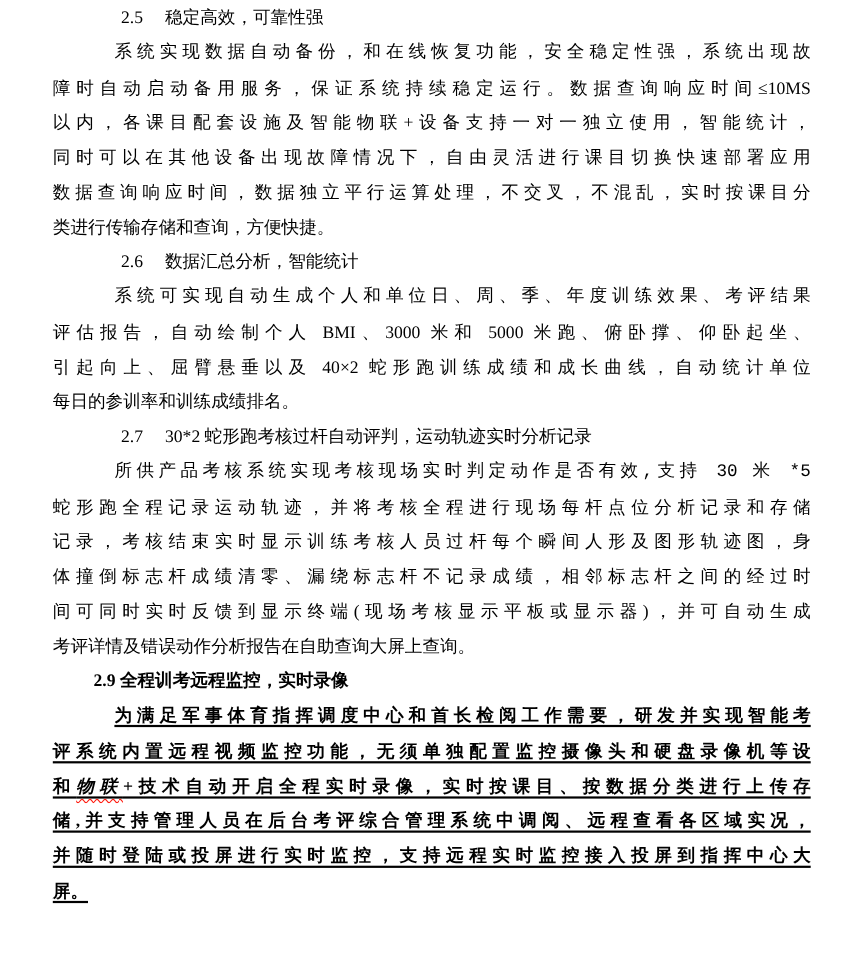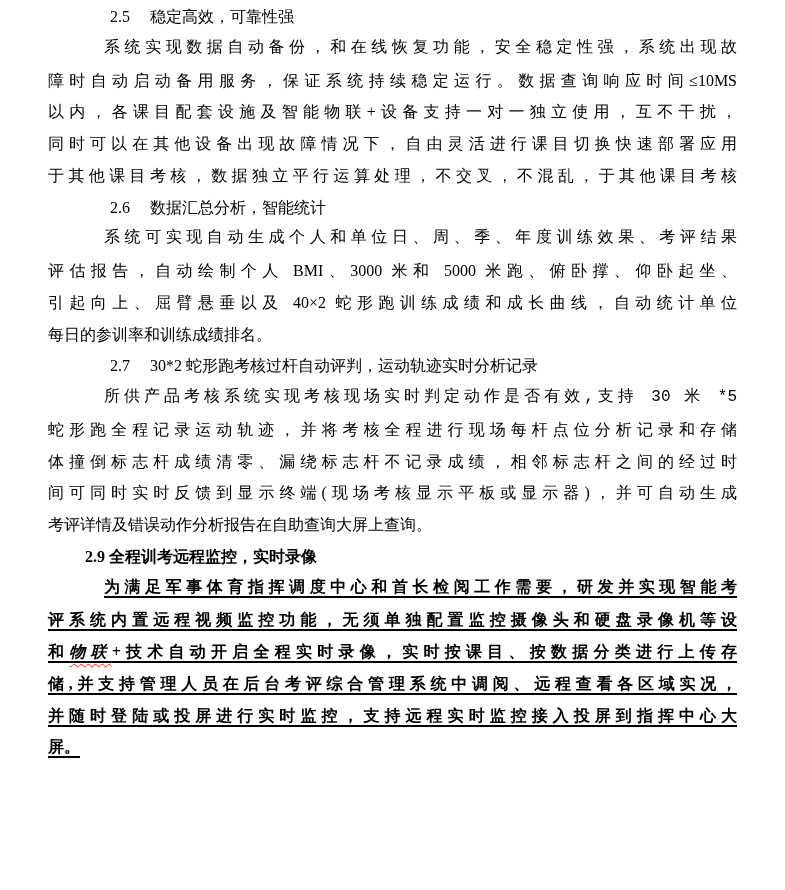--- a/index.html
+++ b/index.html
@@ -51,31 +51,33 @@
   }
 </style>
 </head>
 <body>
 
 <div class="page">
   <div class="doc-text">
       <div class="line ind-heading"><span>2.5　 稳定高效，可靠性强</span></div>
       <div class="line just ind-para"><span>系统实现数据自动备份，和在线恢复功能，安全稳定性强，系统出现故</span></div>
       <div class="line just"><span>障时自动启动备用服务，保证系统持续稳定运行。数据查询响应时间≤10MS</span></div>
-      <div class="line just"><span>以内，各课目配套设施及智能物联+设备支持一对一独立使用，互不干扰，</span></div>
+      <div class="line just"><span>以内，各课目配套设施及智能物联+设备支持一对一独立使用，智能统计，</span></div>
       <div class="line just"><span>同时可以在其他设备出现故障情况下，自由灵活进行课目切换快速部署应用</span></div>
-      <div class="line just"><span>于其他课目考核，数据独立平行运算处理，不交叉，不混乱，于其他课目考核</span></div>
+      <div class="line just"><span>数据查询响应时间，数据独立平行运算处理，不交叉，不混乱，实时按课目分</span></div>
+      <div class="line"><span>类进行传输存储和查询，方便快捷。</span></div>
       <div class="line ind-heading"><span>2.6　 数据汇总分析，智能统计</span></div>
       <div class="line just ind-para"><span>系统可实现自动生成个人和单位日、周、季、年度训练效果、考评结果</span></div>
       <div class="line just"><span>评估报告，自动绘制个人 BMI、3000 米和 5000 米跑、俯卧撑、仰卧起坐、</span></div>
       <div class="line just"><span>引起向上、屈臂悬垂以及 40×2 蛇形跑训练成绩和成长曲线，自动统计单位</span></div>
       <div class="line"><span>每日的参训率和训练成绩排名。</span></div>
       <div class="line ind-heading"><span>2.7　 30*2 蛇形跑考核过杆自动评判，运动轨迹实时分析记录</span></div>
       <div class="line just ind-para"><span>所供产品考核系统实现考核现场实时判定动作是否有效,支持 30 米 *5</span></div>
       <div class="line just"><span>蛇形跑全程记录运动轨迹，并将考核全程进行现场每杆点位分析记录和存储</span></div>
+      <div class="line just"><span>记录，考核结束实时显示训练考核人员过杆每个瞬间人形及图形轨迹图，身</span></div>
       <div class="line just"><span>体撞倒标志杆成绩清零、漏绕标志杆不记录成绩，相邻标志杆之间的经过时</span></div>
       <div class="line just"><span>间可同时实时反馈到显示终端(现场考核显示平板或显示器)，并可自动生成</span></div>
       <div class="line"><span>考评详情及错误动作分析报告在自助查询大屏上查询。</span></div>
       <div class="line bold ind-small"><span>2.9 全程训考远程监控，实时录像</span></div>
       <div class="line just bold ul ind-para"><span>为满足军事体育指挥调度中心和首长检阅工作需要，研发并实现智能考</span></div>
       <div class="line just bold ul"><span>评系统内置远程视频监控功能，无须单独配置监控摄像头和硬盘录像机等设</span></div>
       <div class="line just bold ul"><span>和</span><span class="spell-error">物联</span><span>+技术自动开启全程实时录像，实时按课目、按数据分类进行上传存</span></div>
       <div class="line just bold ul"><span>储,并支持管理人员在后台考评综合管理系统中调阅、远程查看各区域实况，</span></div>
       <div class="line just bold ul"><span>并随时登陆或投屏进行实时监控，支持远程实时监控接入投屏到指挥中心大</span></div>
       <div class="line bold ul"><span>屏。</span></div>

